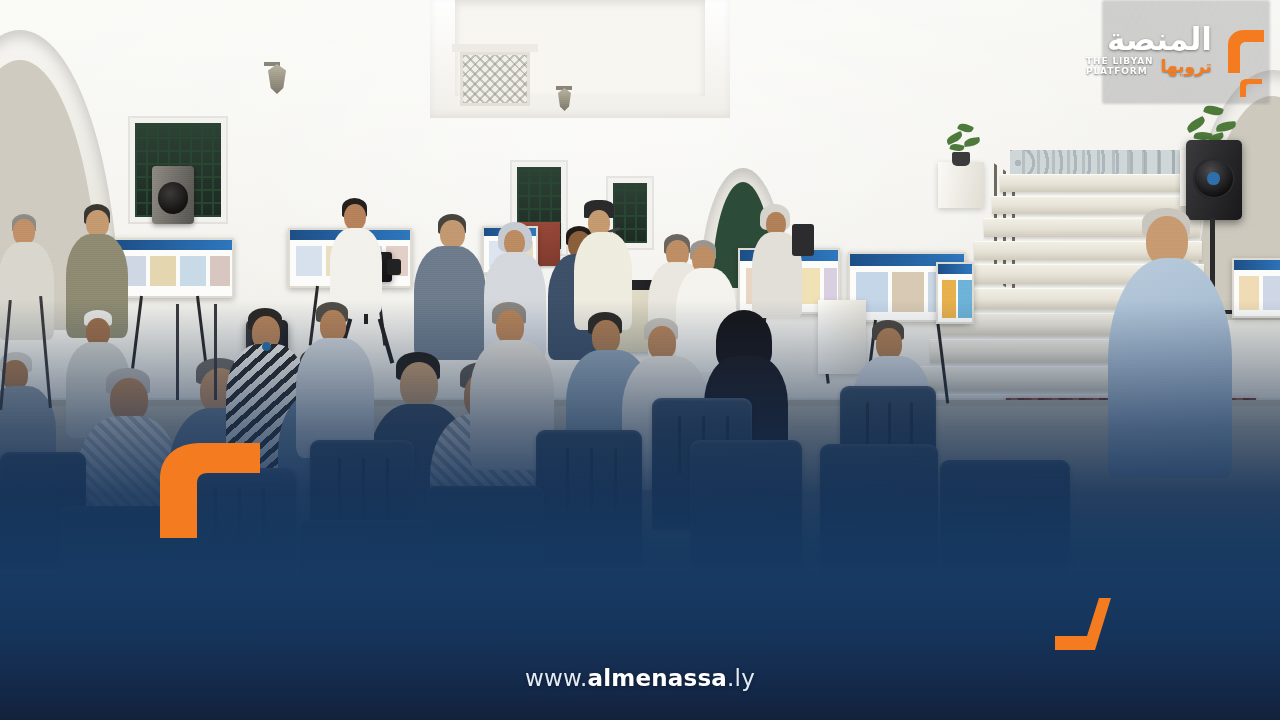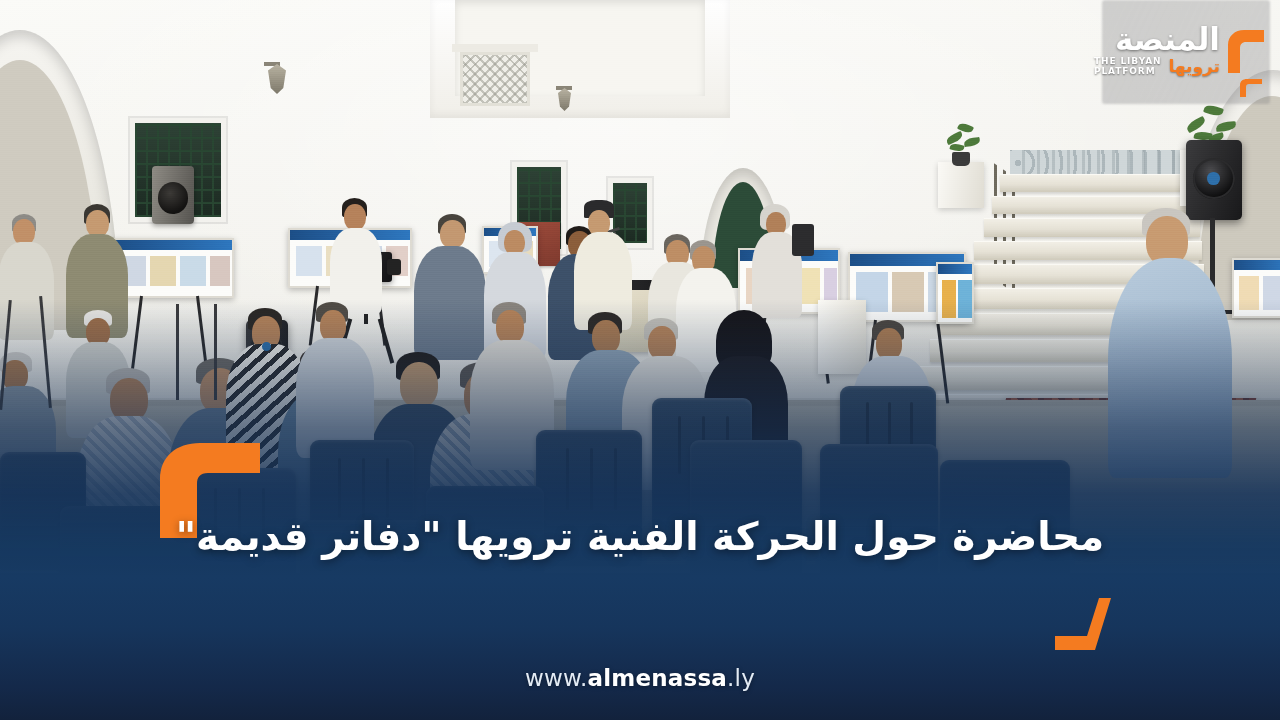--- a/index.html
+++ b/index.html
@@ -162,21 +162,21 @@
   #loc-text { color:#fff; font-size:25px; font-weight:700; line-height:1;
     letter-spacing:.5px; direction:rtl; white-space:nowrap;
     text-shadow:0 1px 2px rgba(0,0,0,.35); }
 
   
   #logo { position:absolute; right:16px; top:10px; width:186px; height:82px;
     display:flex; align-items:center; justify-content:flex-end; }
   #logo-plate { position:absolute; right:-6px; top:-10px; width:168px; height:104px;
     background:linear-gradient(115deg, rgba(150,150,152,.42), rgba(120,120,124,.30));
     filter:blur(1.2px); border-radius:3px; }
-  #logo-inner { position:relative; display:flex; align-items:flex-start; gap:4px; }
+  #logo-inner { position:relative; display:flex; align-items:flex-start; gap:12px; }
   #logo-words { display:flex; flex-direction:column; align-items:flex-end; }
   #logo-ar { color:#fff; font-size:31px; font-weight:700; line-height:.96;
     direction:rtl; letter-spacing:-1px;
     text-shadow:0 1px 3px rgba(0,0,0,.45); }
   #logo-sub-row { display:flex; align-items:center; gap:7px; margin-top:1px; }
   #logo-ar2 { color:#f47b20; font-size:17px; font-weight:700; line-height:1;
     direction:rtl; text-shadow:0 1px 2px rgba(0,0,0,.4); }
   #logo-en { color:#fff; font-size:9px; font-weight:700; line-height:1.18;
     letter-spacing:.9px; text-align:left;
     text-shadow:0 1px 2px rgba(0,0,0,.5); }
@@ -617,19 +617,18 @@
       <path d="M0 95 L0 36 C0 14 16 0 40 0 L100 0 L100 30 L48 30 C40 30 37 34 37 41 L37 95 Z" fill="#f47b20"></path>
     </svg>
   </div>
 
   <div id="mark-check">
     <svg viewBox="0 0 72 52" xmlns="http://www.w3.org/2000/svg">
       <path d="M0 38 L0 52 L40 52 L56 0 L44 0 L32 38 Z" fill="#f47b20"></path>
     </svg>
   </div>
 
-  <div id="headline">محاضرة حول الحركة الفنية ترويها "دفاتر قديمة"</div>
 
   <div id="site-url">
     <span class="u-pre">www.</span><span class="u-mid">almenassa</span><span class="u-suf">.ly</span>
   </div>
 
 </div>
 
 </body></html>

